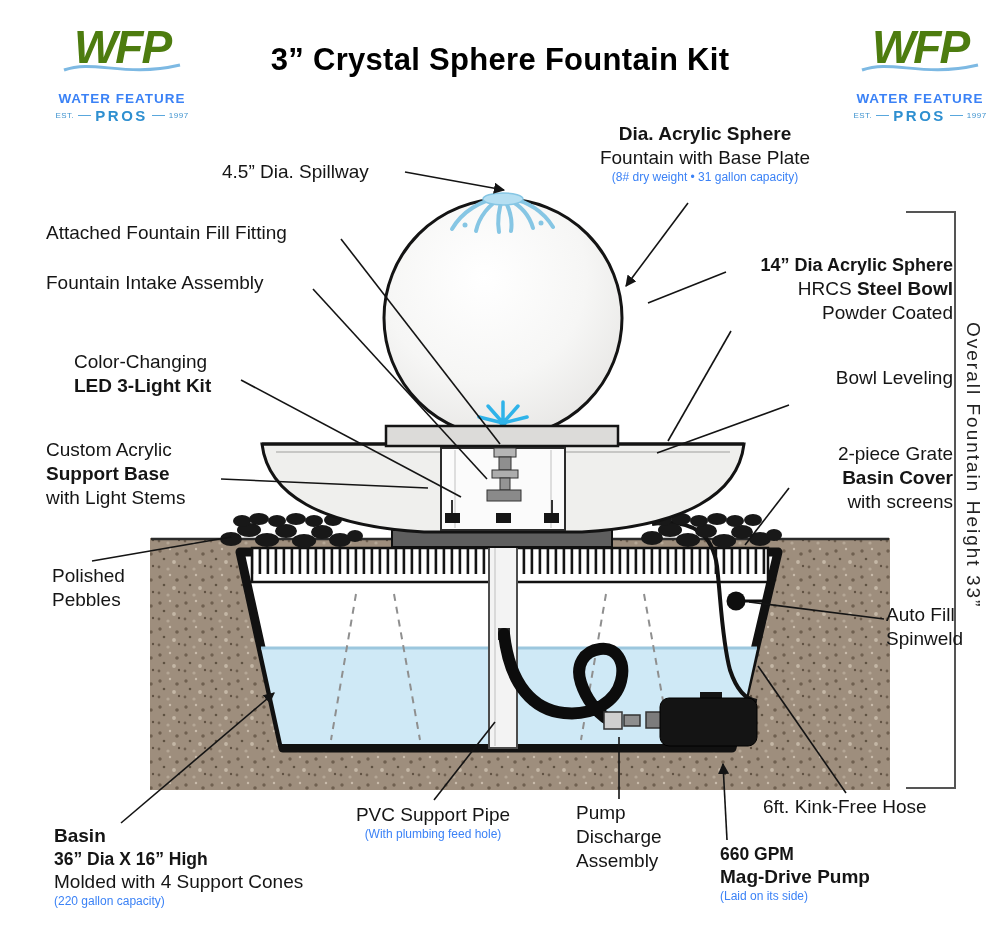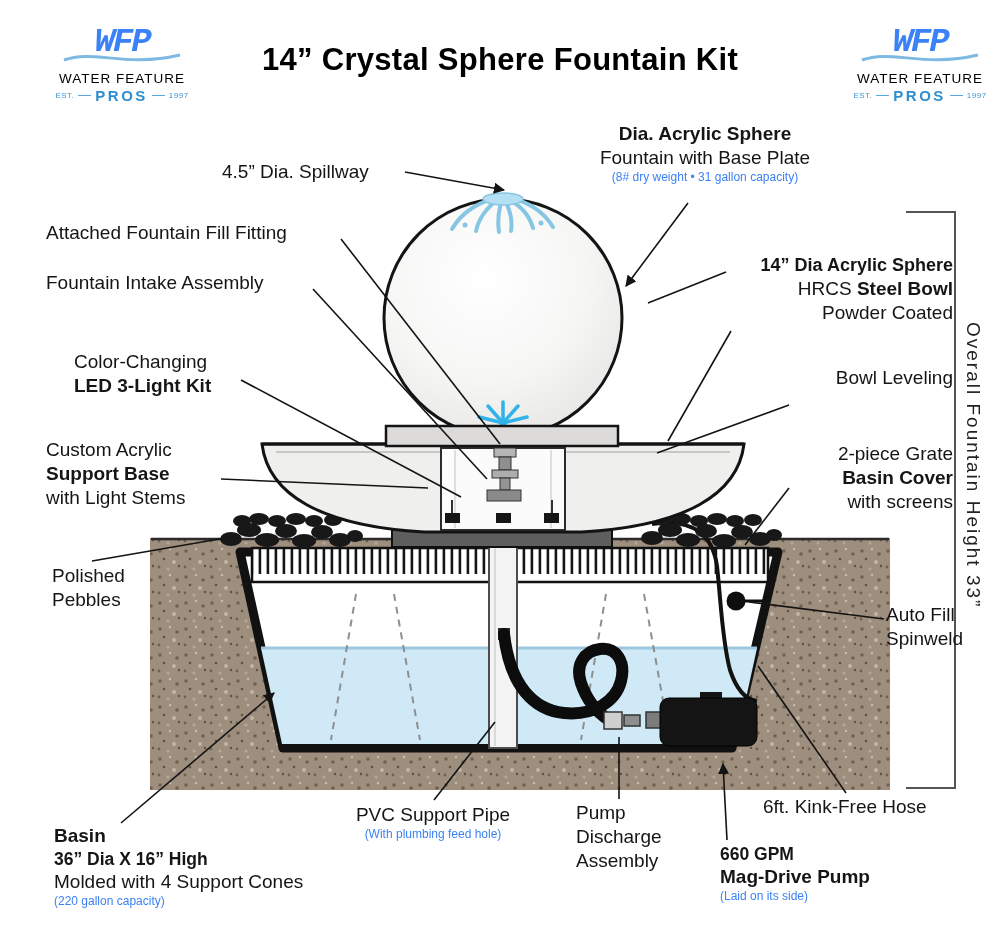--- a/index.html
+++ b/index.html
@@ -6,24 +6,24 @@
   .stage{position:relative;width:1000px;height:935px;background:#ffffff;
          font-family:"Liberation Sans",sans-serif;overflow:hidden;}
 
   .title{position:absolute;left:0;right:0;top:42px;text-align:center;
          font-size:31px;font-weight:700;color:#000;letter-spacing:.3px;}
 
   
   .logo{position:absolute;width:152px;text-align:center;}
   .logo-left{left:46px;top:28px;}
   .logo-right{left:844px;top:28px;}
-  .logo .acr{font-size:34px;font-weight:700;font-style:italic;color:#3b82f6;
-             line-height:.85;letter-spacing:-2px;font-family:Liberation Mono, monospace;}
+  .logo .acr{font-size:46px;font-weight:700;font-style:italic;color:#4d7c0f;
+             line-height:.85;letter-spacing:-2px;}
   .logo .wave{margin-top:-6px;}
-  .logo .nm{font-size:13.5px;font-weight:400;color:#000000;letter-spacing:1px;margin-top:2px;}
+  .logo .nm{font-size:13.5px;font-weight:700;color:#3b82f6;letter-spacing:1px;margin-top:12px;}
   .logo .prosrow{display:flex;align-items:center;justify-content:center;gap:4px;margin-top:1px;}
   .logo .dash{display:inline-block;width:13px;border-top:1.5px solid #59a7dd;}
   .logo .tiny{font-size:8px;color:#3f93cf;letter-spacing:.5px;}
   .logo .pros{font-size:15px;font-weight:700;color:#2e8fd0;letter-spacing:2.5px;}
 
   
   .lbl{position:absolute;color:#151515;font-size:19px;line-height:1.26;white-space:nowrap;}
   .ctr{text-align:center;}
   .rt{text-align:right;}
   .b{font-weight:700;}
@@ -217,21 +217,21 @@
       <line x1="789" y1="488" x2="745" y2="545"></line>
       <line x1="884" y1="619" x2="749" y2="602"></line>
       <line x1="121" y1="823" x2="274" y2="693" marker-end="url(#arr)"></line>
       <line x1="434" y1="800" x2="495" y2="722"></line>
       <line x1="619" y1="799" x2="619" y2="737"></line>
       <line x1="727" y1="840" x2="723" y2="764" marker-end="url(#arr)"></line>
       <line x1="846" y1="793" x2="758" y2="666"></line>
     </g>
   </svg>
 
-  <div class="title">14” Crystal Sphere Fountain Kit</div>
+  <div class="title">3” Crystal Sphere Fountain Kit</div>
 
   <div class="logo logo-left">
     <div class="acr">WFP</div>
     <div class="wave">
       <svg width="120" height="12">
           <path d="M2,7 C32,-4 62,15 118,2" stroke="#7db9e3" stroke-width="3" fill="none"></path>
         </svg>
     </div>
     <div class="nm">WATER FEATURE</div>
     <div class="prosrow">

